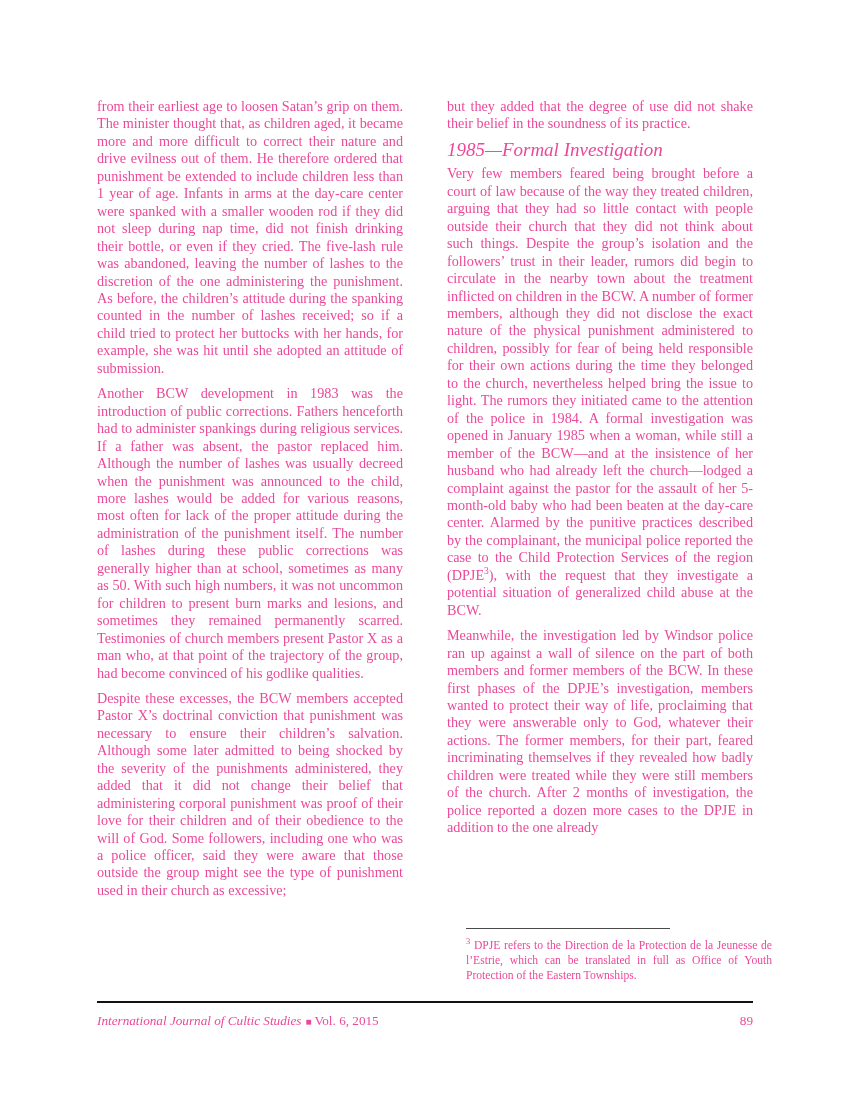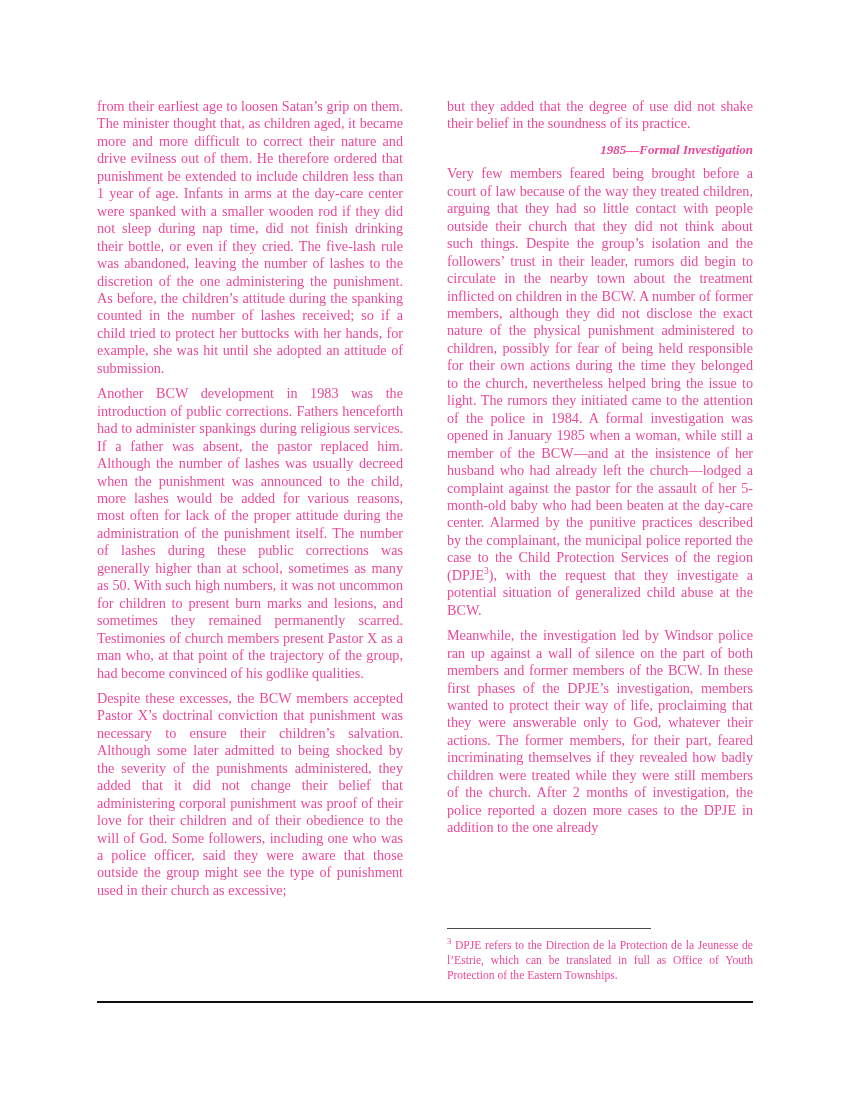--- a/index.html
+++ b/index.html
@@ -18,34 +18,34 @@
     top: 98px;
     width: 306px;
     font-size: 14.2px;
     line-height: 17.45px;
     text-align: justify;
   }
   .col-left  { left: 97px; }
   .col-right { left: 447px; }
   .col p { margin: 0 0 8px 0; }
   .section-heading {
-    font-size: 13px;
-    font-weight: bold;
+    font-size: 19px;
+    font-weight: normal;
     font-style: italic;
-    text-align: right;
+    text-align: left;
     margin: 5px 0 7px 0;
   }
   sup.fn-ref {
     font-size: 9.5px;
     line-height: 0;
     vertical-align: super;
   }
   .footnote-block {
     position: absolute;
-    left: 447px;
+    left: 466px;
     top: 928px;
     width: 306px;
   }
   .footnote-rule {
     width: 204px;
     height: 0;
     border-top: 1.5px solid #4a4a4a;
     margin-bottom: 9px;
   }
   .footnote {
@@ -97,14 +97,20 @@
     <p>Meanwhile, the investigation led by Windsor police ran up against a wall of silence on the part of both members and former members of the BCW. In these first phases of the DPJE’s investigation, members wanted to protect their way of life, proclaiming that they were answerable only to God, whatever their actions. The former members, for their part, feared incriminating themselves if they revealed how badly children were treated while they were still members of the church. After 2 months of investigation, the police reported a dozen more cases to the DPJE in addition to the one already</p>
   </div>
 
   <div class="footnote-block">
     <div class="footnote-rule"></div>
     <p class="footnote"><sup>3</sup> <span>DPJE refers to the Direction de la Protection de la Jeunesse de l’Estrie, which can be translated in full as Office of Youth Protection of the Eastern Townships.</span></p>
   </div>
 
   <div class="footer-rule"></div>
 
+  <div class="footer">
+    <span class="footer-left">
+      <span class="journal-name">International Journal of Cultic Studies</span><span class="separator-square">■</span><span>Vol. 6, 2015</span>
+    </span>
+    <span class="page-number">89</span>
+  </div>
 
 </div>
 
 </body></html>

